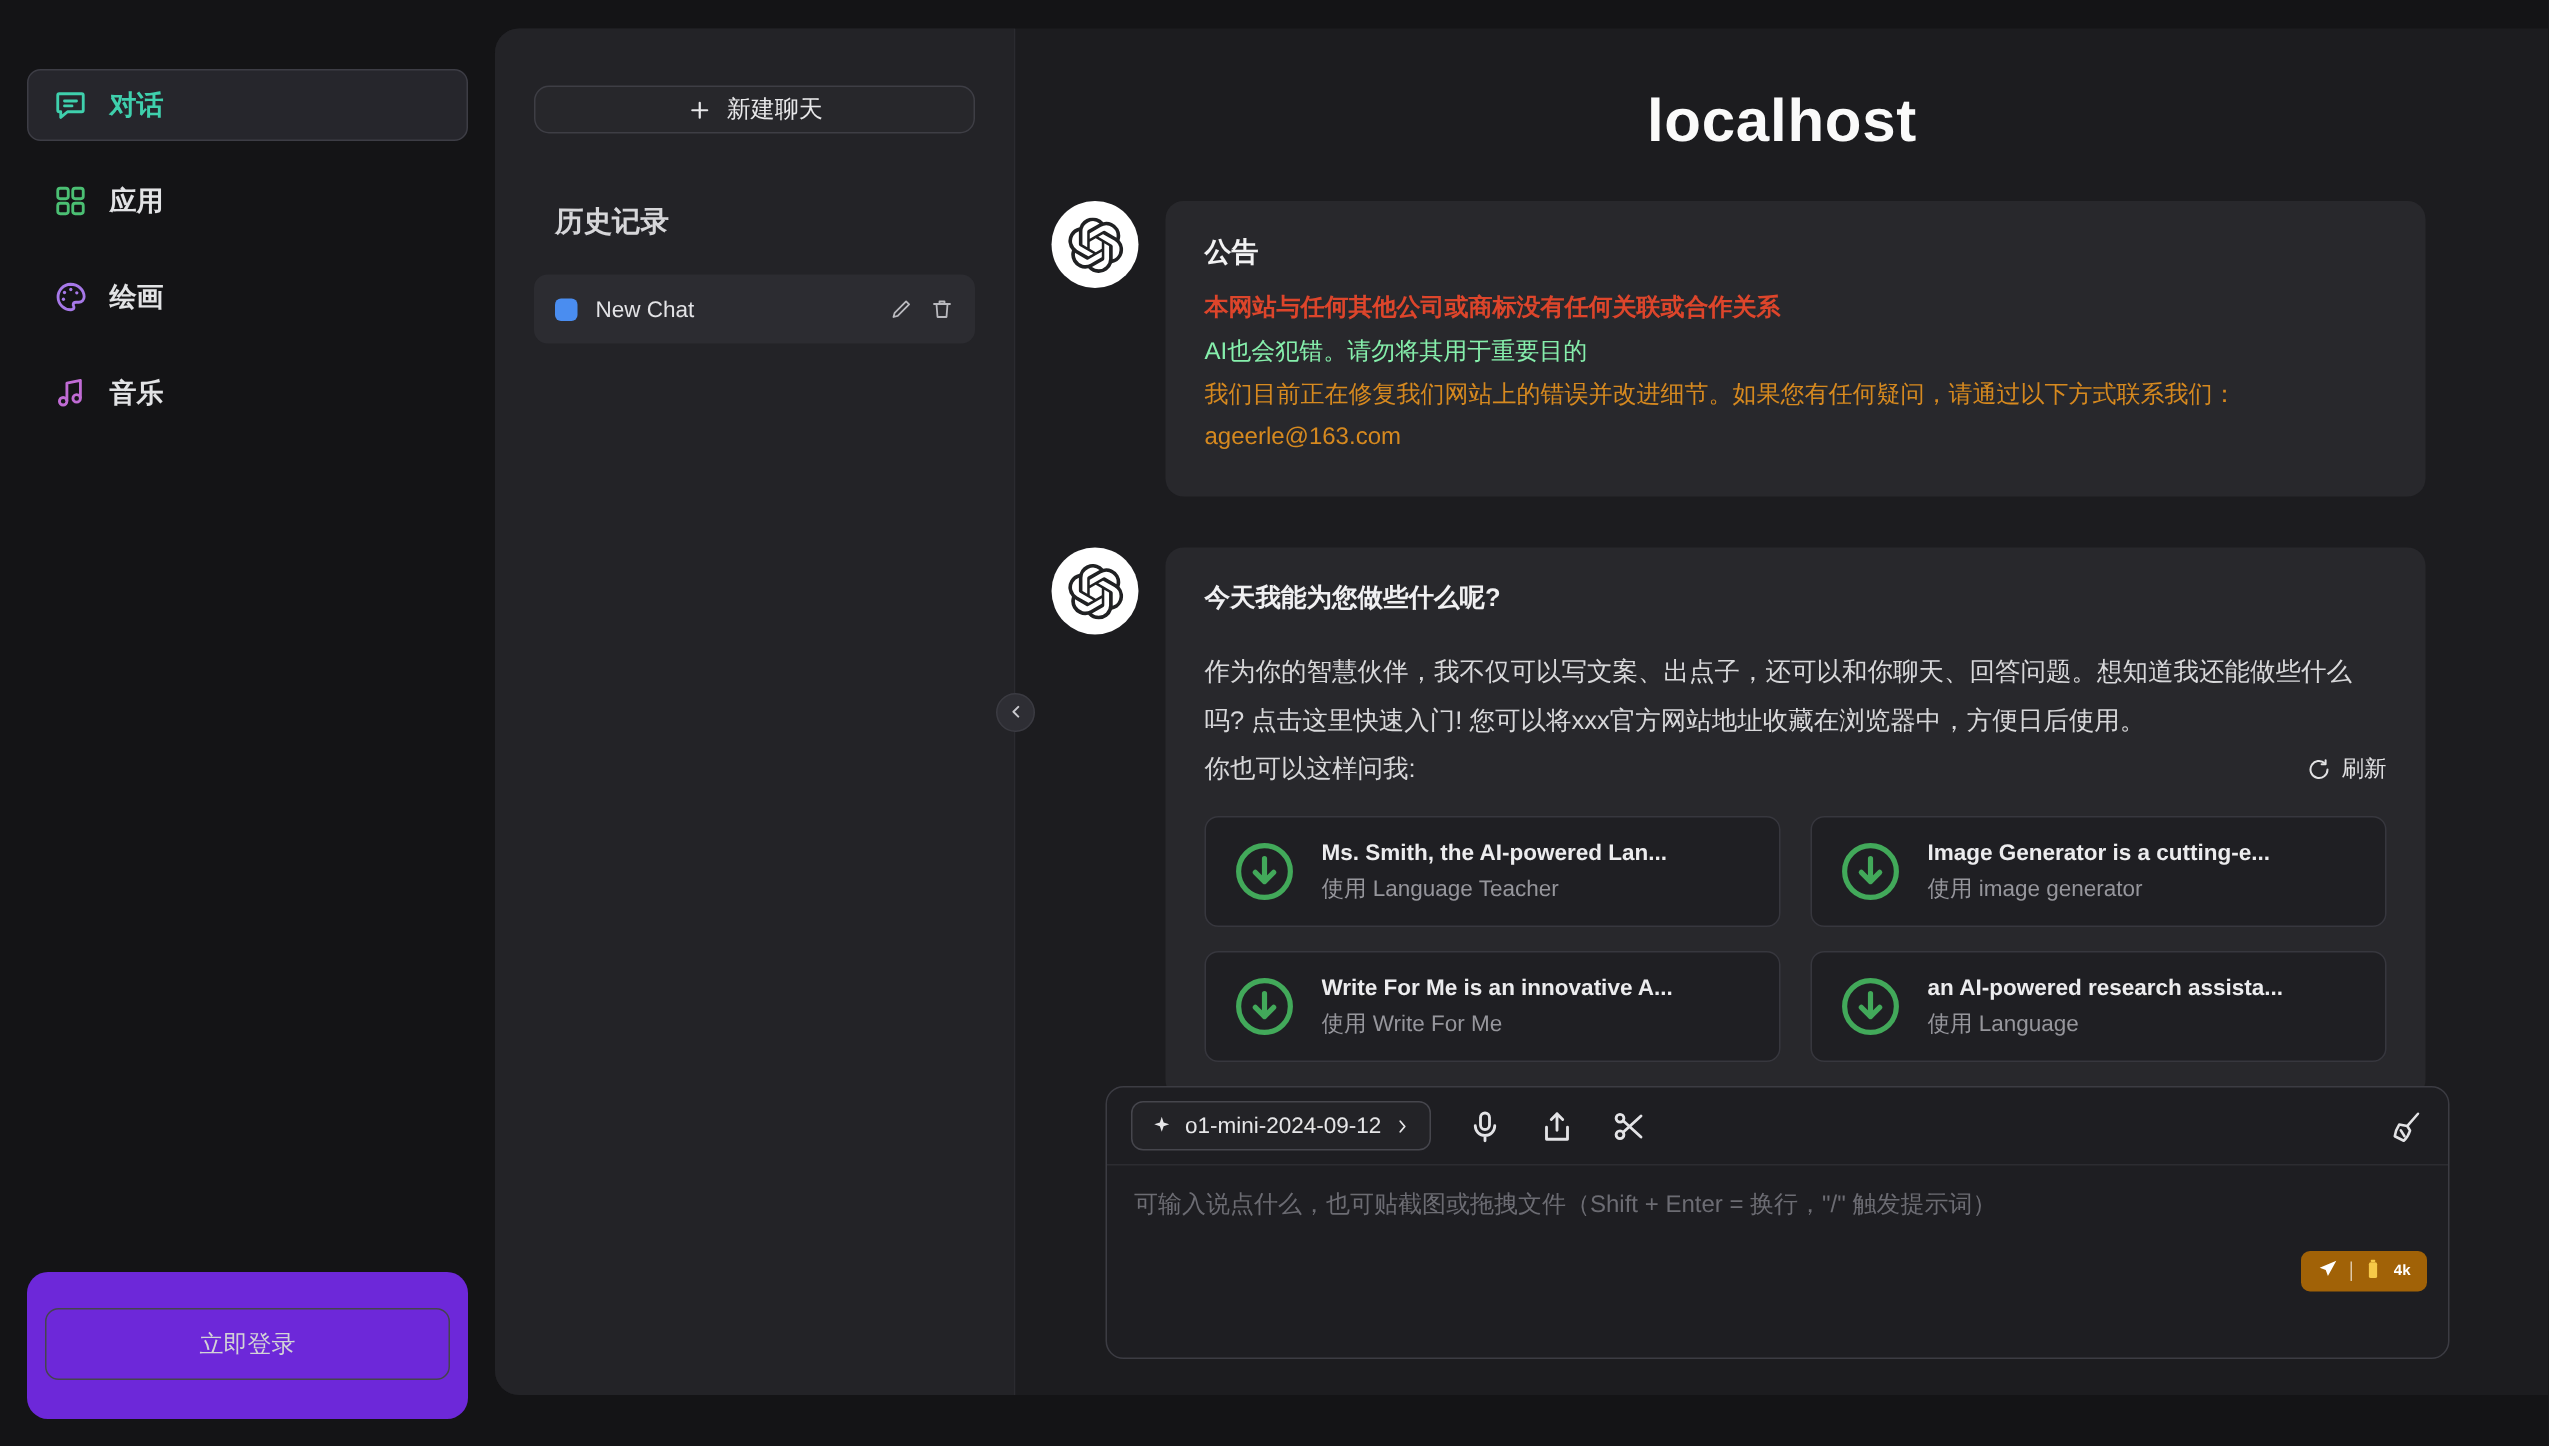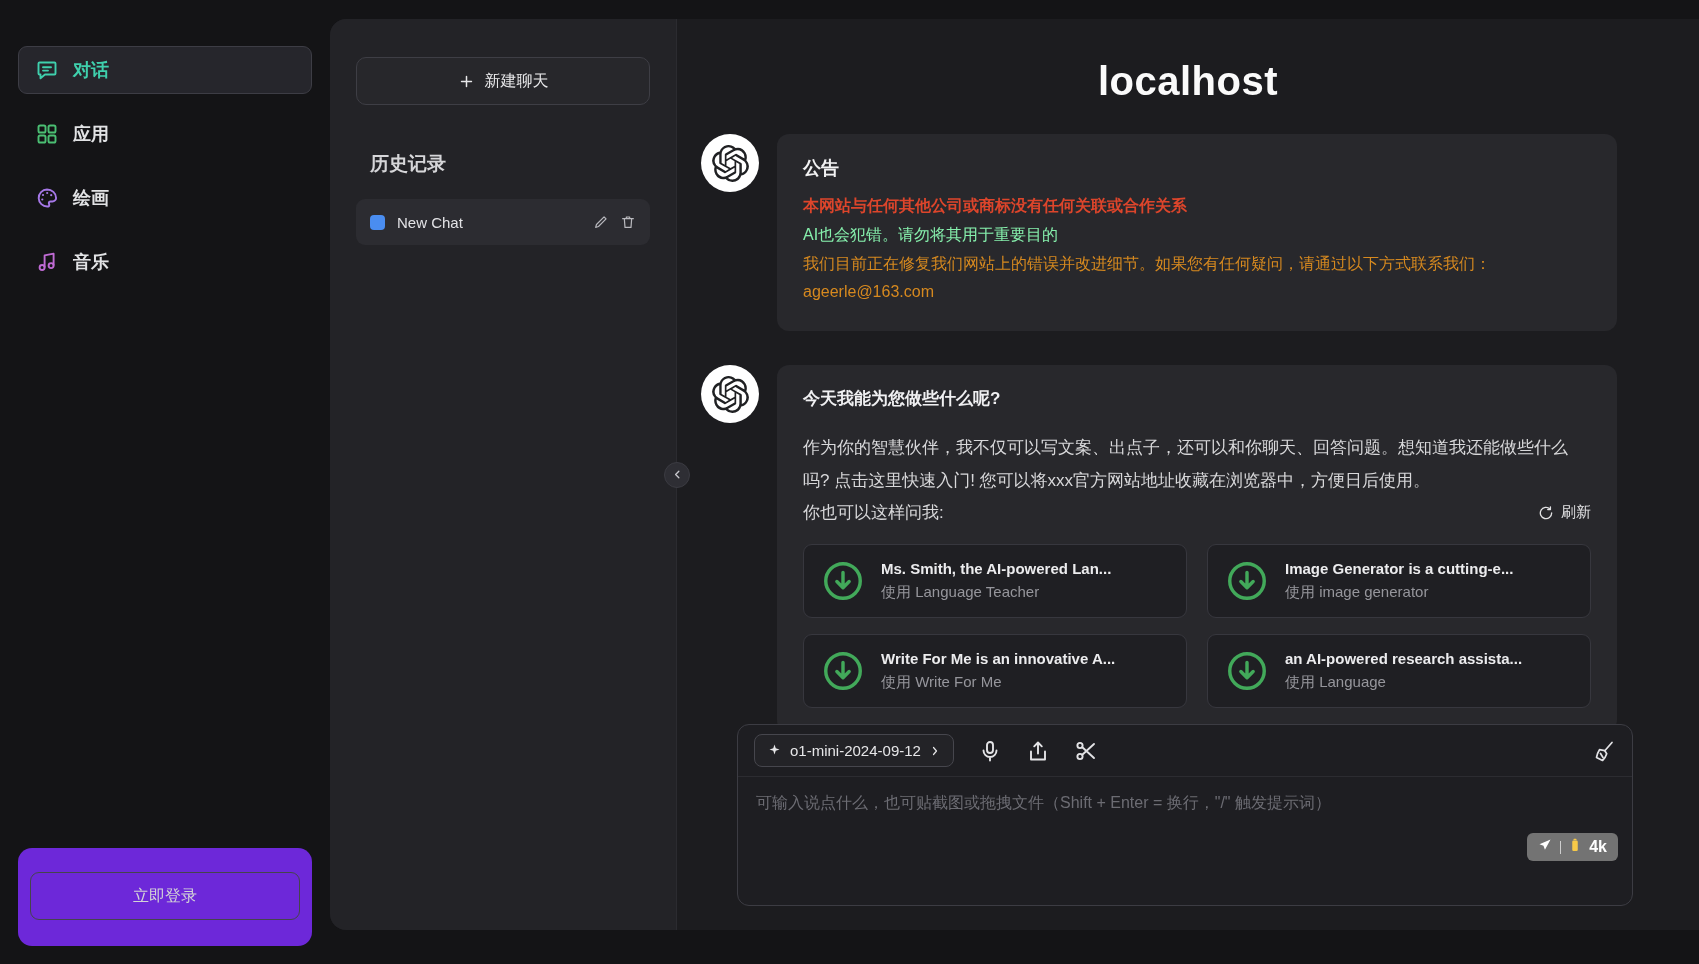--- a/index.html
+++ b/index.html
@@ -39,21 +39,21 @@
     position:absolute; left:330px; top:19px; right:0; bottom:34px;
     background:#1c1c1f; border-radius:16px 0 0 16px; display:flex;
   }
 
   
   .history {
     width:347px; flex:none; background:#232327; border-right:1px solid #2b2b30;
     border-radius:16px 0 0 16px; padding:38px 26px 0;
   }
   .new-chat-btn {
-    width:100%; height:48px; border:1px solid #3e3e45; background:#27272b;
+    width:100%; height:32px; border:1px solid #3e3e45; background:#27272b;
     border-radius:10px; color:#e8e8ea; font-size:16px; display:flex;
     align-items:center; justify-content:center; gap:10px; cursor:pointer;
     font-family:inherit;
   }
   .history-title { margin:46px 0 22px 14px; font-size:19px; font-weight:600; color:#d6d6d9; }
   .history-item {
     height:46px; background:#2c2c31; border-radius:9px; display:flex;
     align-items:center; gap:12px; padding:0 14px; cursor:pointer;
   }
   .chat-chip { width:15px; height:15px; border-radius:4px; background:#4a8df0; flex:none; }
@@ -126,22 +126,22 @@
   .tool-btn { background:none; border:none; color:#e3e3e6; width:24px; height:24px; cursor:pointer; padding:0; }
   .tool-btn svg { width:24px; height:24px; }
   .spacer { flex:1; }
   .chat-input {
     flex:1; background:transparent; border:none; outline:none; resize:none;
     padding:16px 18px; font-size:16px; color:#e6e6e8; font-family:inherit;
   }
   .chat-input::placeholder { color:#6c6c73; }
   .composer-footer { position:absolute; right:14px; bottom:44px; }
   .send-badge {
-    display:flex; align-items:center; gap:8px; background:#737373; color:#fff;
-    border:none; border-radius:6px; padding:5px 11px; font-size:16px;
+    display:flex; align-items:center; gap:8px; background:#a16207; color:#fff;
+    border:none; border-radius:6px; padding:5px 11px; font-size:10px;
     font-weight:700; cursor:pointer; font-family:inherit;
   }
   .send-badge .vbar { width:1px; height:13px; background:rgba(255,255,255,.65); display:inline-block; }
   .send-badge svg { display:inline-block; }
 </style>
 </head>
 <body>
 
 <aside class="sidebar">
   <div class="nav-item active">

